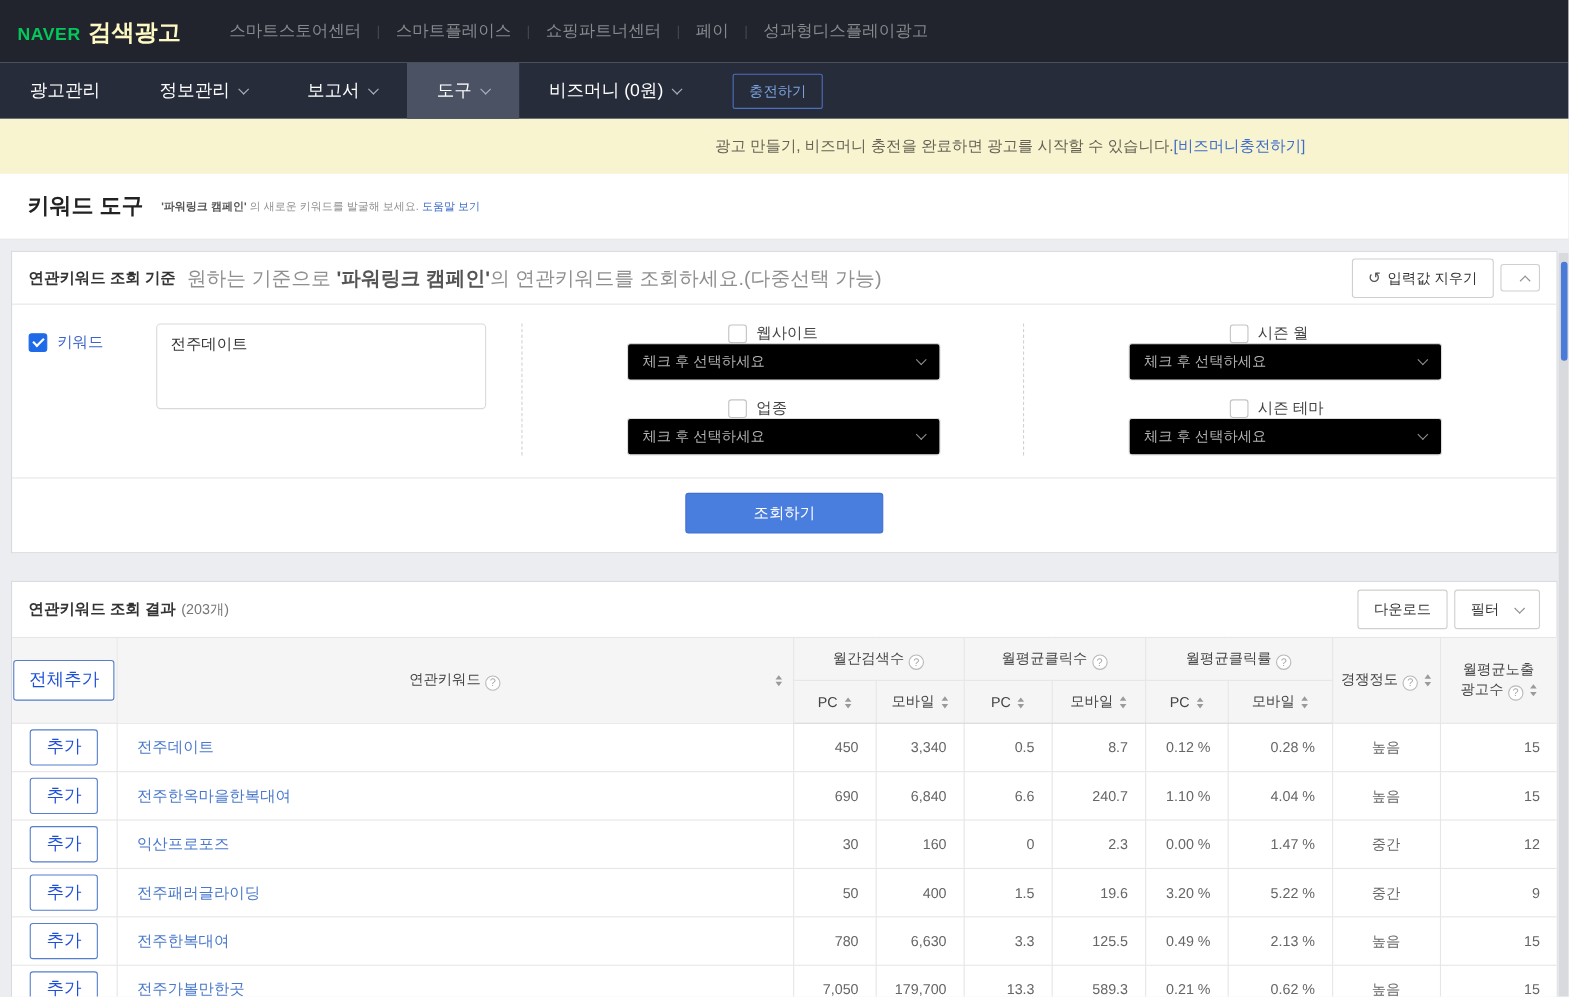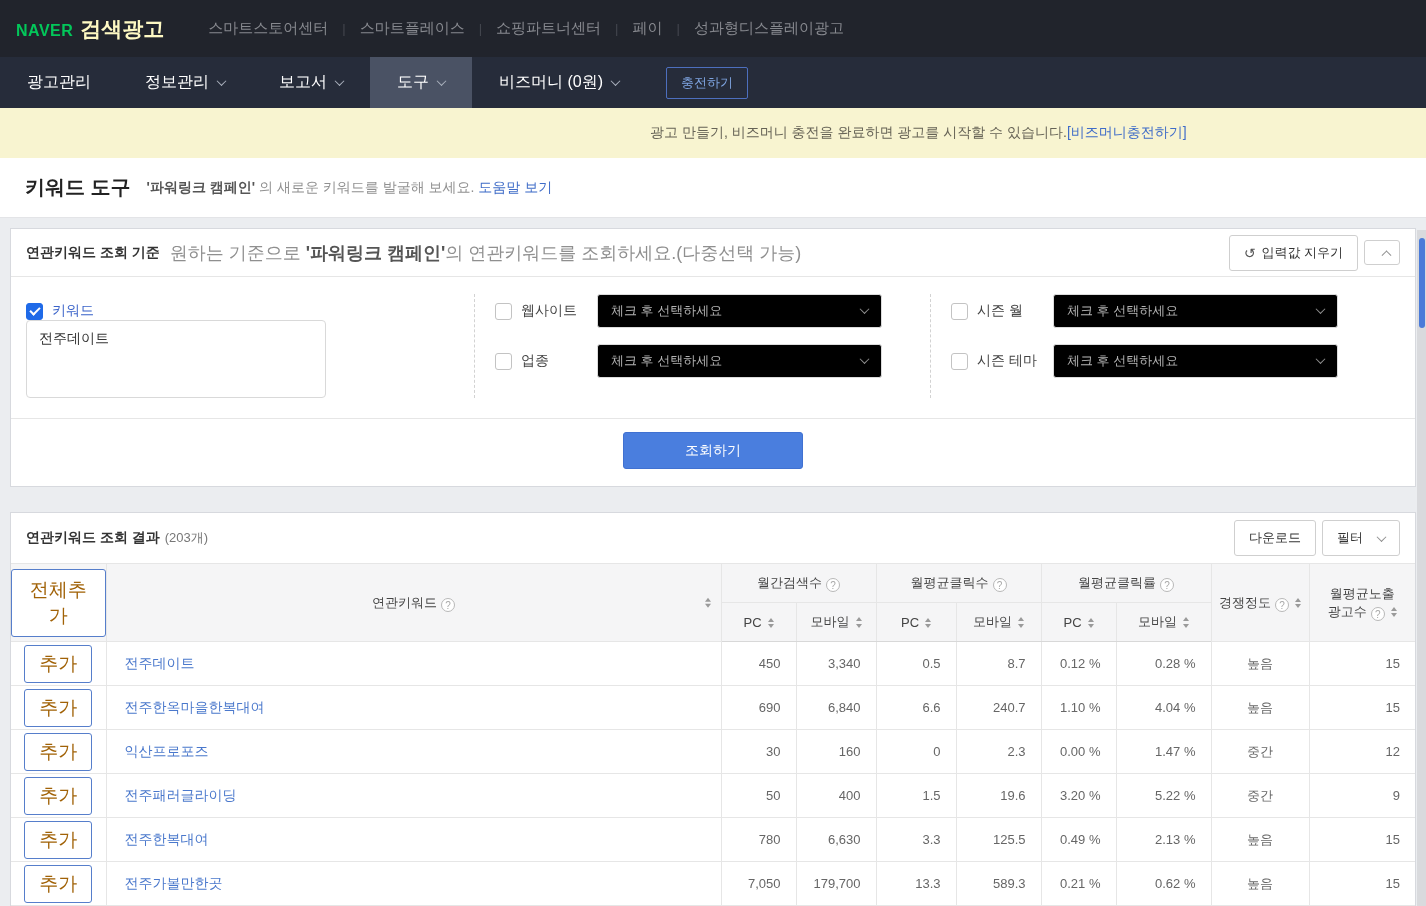--- a/index.html
+++ b/index.html
@@ -25,21 +25,21 @@
   .chev.up { transform:rotate(-135deg) translate(-2px,-2px); }
   .charge-btn { margin-left:20px; background:transparent; border:1px solid #4d6fbe; color:#7ea4e0; font-size:13px; padding:6px 14px; border-radius:2px; cursor:pointer; font-family:inherit; }
 
   
   .notice { height:50px; background:#f8f4d0; display:flex; align-items:center; padding-left:650px; font-size:14px; color:#666356; }
   .notice a { color:#3f6cc8; text-decoration:none; cursor:pointer; }
 
   
   .page-head { height:60px; background:#fff; border-bottom:1px solid #e3e4e7; display:flex; align-items:center; padding-left:25px; }
   .page-head h1 { font-size:20px; color:#222; font-weight:bold; }
-  .page-sub { margin-left:16px; font-size:14px; color:#909090; }
+  .page-sub { margin-left:16px; font-size:10px; color:#909090; }
   .page-sub b { color:#555; }
   .page-sub a { color:#3f6cc8; text-decoration:none; cursor:pointer; }
 
   
   .panel { background:#fff; border:1px solid #d7d9de; margin:0 10px; width:1406px; }
   .panel.criteria { margin-top:10px; }
   .panel.results { margin-top:25px; }
 
   .panel-head { height:48px; display:flex; align-items:center; padding:0 15px; border-bottom:1px solid #e6e6e6; }
   .panel-title { font-size:14px; font-weight:bold; color:#333; }
@@ -47,23 +47,23 @@
   .panel-desc b { color:#555; }
   .head-right { margin-left:auto; display:flex; align-items:center; gap:6px; }
 
   .btn { background:#fff; border:1px solid #cfcfcf; border-radius:3px; font-size:13px; color:#333; padding:8px 14px; cursor:pointer; font-family:inherit; display:inline-flex; align-items:center; gap:6px; }
   .btn .reset-glyph { font-size:14px; color:#555; }
   .btn.square { width:36px; justify-content:center; padding:8px 0; }
 
   
   .crit-body { display:flex; padding:17px 15px 20px 15px; }
   .crit-col { display:flex; flex-direction:column; gap:16px; }
-  .crit-col.c1 { width:448px; flex-direction:column; gap:0; }
+  .crit-col.c1 { width:448px; flex-direction:row; gap:16px; }
   .crit-col.c2, .crit-col.c3 { border-left:1px dashed #d2d2d2; padding-left:20px; width:456px; }
-  .field-row { display:flex; align-items:center; }
+  .field-row { display:flex; align-items:center;flex-direction:column; }
   .cb-wrap { display:flex; align-items:center; cursor:pointer; }
   .cb { position:relative; width:17px; height:17px; border:1px solid #c3c3c3; border-radius:3px; background:#fff; flex:0 0 auto; }
   .cb.checked { background:#1f6ae8; border-color:#1f6ae8; }
   .cb.checked::after { content:""; position:absolute; left:5px; top:1.5px; width:4px; height:8px; border:solid #fff; border-width:0 2px 2px 0; transform:rotate(45deg); }
   .cb-label { font-size:14px; color:#444; margin-left:9px; }
   .cb-label.on { color:#3a63c9; }
   .c1 .cb-wrap { align-self:flex-start; margin-top:8px; width:100px; }
   .kw-textarea { width:300px; height:78px; border:1px solid #d9d9d9; border-radius:4px; padding:9px 12px; font-size:14px; color:#333; font-family:inherit; resize:none; outline:none; }
   .c2 .cb-wrap, .c3 .cb-wrap { width:102px; }
   .select { width:285px; height:34px; background:#000000; border:1px solid #dcdcdc; border-radius:3px; display:flex; align-items:center; justify-content:space-between; padding:0 13px; font-size:13px; color:#b3b3b3; cursor:default; }
@@ -85,21 +85,21 @@
   table.kw th.no-right, table.kw td.no-right { border-right:none; }
   th.kwcol { position:relative; }
   th.kwcol .sort { position:absolute; right:10px; top:50%; transform:translateY(-50%); }
 
   .qicon { display:inline-block; width:14px; height:14px; border:1px solid #b8b8b8; border-radius:50%; color:#a8a8a8; font-size:10px; line-height:13px; text-align:center; margin-left:4px; vertical-align:-2px; background:#fff; cursor:pointer; }
   .sort { display:inline-flex; flex-direction:column; align-items:center; margin-left:6px; vertical-align:middle; cursor:pointer; }
   .sort i { display:block; width:0; height:0; border-left:3.5px solid transparent; border-right:3.5px solid transparent; }
   .sort .up { border-bottom:4px solid #9a9a9a; margin-bottom:2.5px; }
   .sort .dn { border-top:4px solid #9a9a9a; }
 
-  .add-all-btn, .add-btn { background:#fff; border:1px solid #567ecb; color:#a16207; border-radius:3px; font-size:19px; cursor:pointer; font-family:inherit; }
+  .add-all-btn, .add-btn { background:#fff; border:1px solid #567ecb; color:#1d4ed8; border-radius:3px; font-size:16px; cursor:pointer; font-family:inherit; }
   .add-all-btn { padding:7px 13px; }
   .add-btn { padding:5px 14px; }
 
   table.kw td { background:#fff; height:44px; font-size:13px; color:#666; }
   td.c-add { text-align:center; }
   td.c-kw { padding-left:18px; }
   td.c-kw a { color:#4a78cc; text-decoration:none; font-size:14px; cursor:pointer; }
   td.num { text-align:right; padding-right:15px; }
   td.comp { text-align:center; color:#555; }
 

